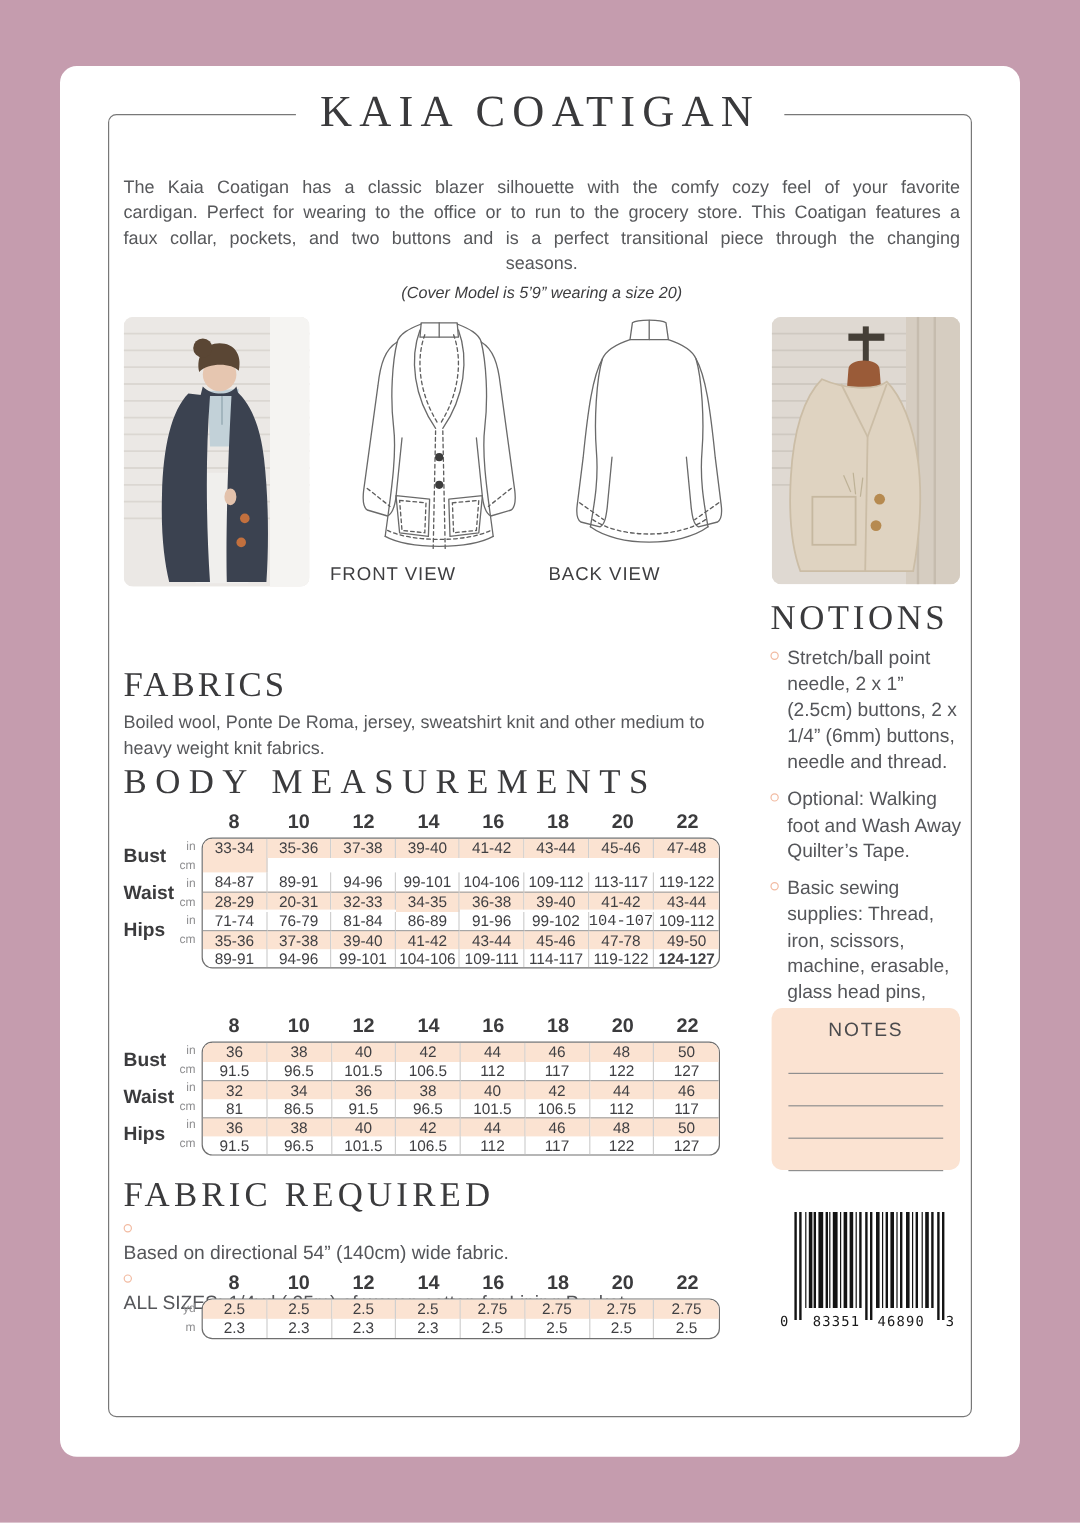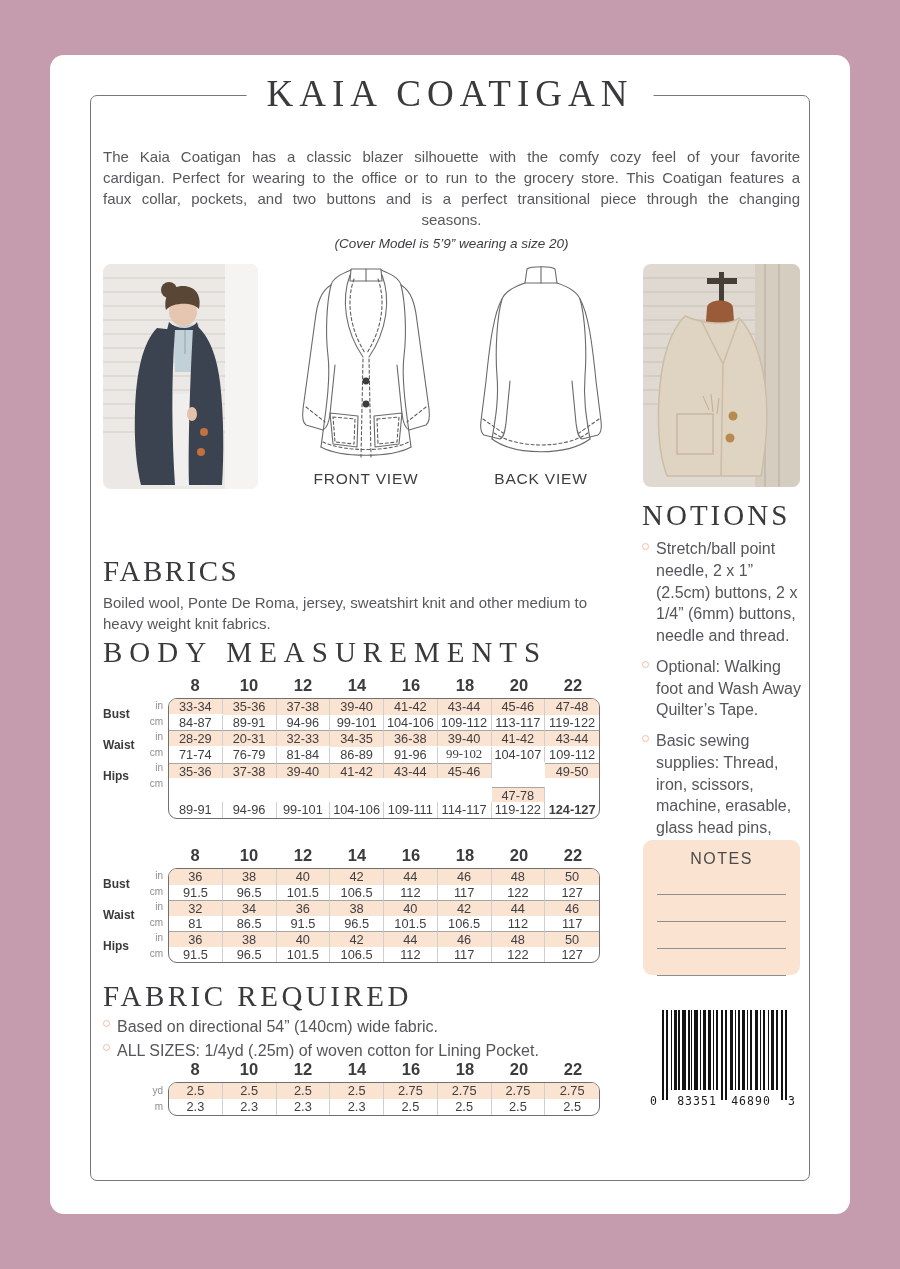--- a/index.html
+++ b/index.html
@@ -23,21 +23,21 @@
     text-align:justify;text-align-last:center;word-spacing:2.5px;}
   .cover-note{position:absolute;left:53px;top:181px;width:697px;text-align:center;font-style:italic;font-size:13.5px;color:#3d3d3f;}
 
   
   .photo{position:absolute;border-radius:8px;overflow:hidden;}
   .photo-left{left:53px;top:209px;width:155px;height:225px;}
   .photo-right{left:593px;top:209px;width:157px;height:223px;}
   .view-draw{position:absolute;top:206px;height:206px;}
   .front-draw{left:225px;width:182px;}
   .back-draw{left:407px;width:168px;}
-  .view-label{position:absolute;top:415px;height:20px;text-align:center;font-size:15.5px;letter-spacing:.8px;color:#3e3e40;}
+  .view-label{position:absolute;top:415px;height:20px;text-align:left;font-size:15.5px;letter-spacing:.8px;color:#3e3e40;}
   .front-label{left:225px;width:182px;}
   .back-label{left:407px;width:168px;}
 
   
   .shead{font-family:"Liberation Serif","DejaVu Serif",serif;font-weight:normal;font-size:29px;color:var(--ink);white-space:nowrap;}
   .h-fabrics{position:absolute;left:53px;top:500px;letter-spacing:2.5px;}
   .p-fabrics{position:absolute;left:53px;top:537px;width:505px;font-size:15px;line-height:1.4;color:var(--body-text);}
   .h-bodym{position:absolute;left:53px;top:581px;letter-spacing:7px;}
   .h-finm{position:absolute;left:53px;top:751px;letter-spacing:3px;}
   .h-fabreq{position:absolute;left:53px;top:925px;letter-spacing:3.5px;}
@@ -48,39 +48,39 @@
   .t-bodym{top:617px;}
   .t-finm{top:787px;}
   .t-fabreq{top:1001px;}
   .sizes-row{display:flex;height:26px;align-items:flex-end;padding-bottom:3px;}
   .lbl-spacer{width:65px;}
   .sizes-grid{flex:1;display:grid;grid-template-columns:repeat(8,1fr);text-align:center;
     font-weight:bold;font-size:16.5px;color:#3b3b3d;}
   .mt-body{display:flex;}
   .mt-labels{width:65px;display:flex;flex-direction:column;}
   .mt-group{display:flex;justify-content:space-between;align-items:center;}
-  .mt-name{font-size:12px;font-weight:bold;color:#3b3b3d;}
+  .mt-name{font-size:16px;font-weight:bold;color:#3b3b3d;}
   .mt-units{display:flex;flex-direction:column;justify-content:space-between;padding-right:5px;}
   .mt-units div{font-size:10px;color:#8e8e90;display:flex;align-items:center;justify-content:flex-end;}
   .mt-box{flex:1;border:1.4px solid #6f6f6f;border-radius:9px;overflow:hidden;display:grid;
     grid-template-columns:repeat(8,1fr);background:#fff;}
   .mt-cell{font-size:12.8px;color:#3f3f42;text-align:center;border-right:1px solid #cfcfcf;white-space:nowrap;}
   .mt-cell:nth-child(8n){border-right:none;}
   .mt-cell.shade{background:var(--accent-peach);}
   .mt-cell.sep{border-top:1px solid #a6a6a6;}
 
   
   ul.bullets{list-style:none;}
   .bullets li{display:flex;gap:7px;}
   .bullets .dot{flex:0 0 auto;width:7px;height:7px;border:1.6px solid var(--bullet-ring);border-radius:50%;margin-top:5px;background:#fff;}
   .bullets .btx{font-size:16px;line-height:1.36;color:#55565A;}
   .notions-list{position:absolute;left:592px;top:483px;width:166px;}
   .notions-list li{margin-bottom:9px;}
   .fabreq-list{position:absolute;left:53px;top:961px;width:505px;}
-  .fabreq-list li{margin-bottom:2px;}
+  .fabreq-list li{margin-bottom:2px;flex-direction:column;}
   .fabreq-list .dot{margin-top:4px;}
 
   
   .notes-box{position:absolute;left:593px;top:785px;width:157px;height:135px;background:var(--accent-peach);border-radius:9px;padding:10px 14px 0 14px;}
   .notes-title{text-align:center;font-size:16px;letter-spacing:1.5px;color:#4b4b4d;}
   .notes-line{height:27px;border-bottom:1px solid #8f8f8f;}
 
   
   .barcode{position:absolute;left:600px;top:955px;width:145px;height:108px;background:#fff;}
   .barcode-digits{position:absolute;left:0;top:84px;width:145px;height:14px;font-size:11.5px;color:#1a1a1a;
@@ -273,21 +273,21 @@
             </div>
             <div class="mt-group" style="height: 31px;">
               <div class="mt-name">Hips</div>
               <div class="mt-units">
                 <div style="height: 15.5px;">in</div>
                 <div style="height: 15.5px;">cm</div>
               </div>
             </div>
           </div>
           <div class="mt-box">
-            <div class="mt-cell shade" style="height: 15px; line-height: 15.5px;">33-34</div>
+            <div class="mt-cell shade" style="height: 28px; line-height: 15.5px;">33-34</div>
             <div class="mt-cell shade" style="height: 15.5px; line-height: 15.5px;">35-36</div>
             <div class="mt-cell shade" style="height: 15.5px; line-height: 15.5px;">37-38</div>
             <div class="mt-cell shade" style="height: 15.5px; line-height: 15.5px;">39-40</div>
             <div class="mt-cell shade" style="height: 15.5px; line-height: 15.5px;">41-42</div>
             <div class="mt-cell shade" style="height: 15.5px; line-height: 15.5px;">43-44</div>
             <div class="mt-cell shade" style="height: 15.5px; line-height: 15.5px;">45-46</div>
             <div class="mt-cell shade" style="height: 15.5px; line-height: 15.5px;">47-48</div>
             <div class="mt-cell" style="height: 15.5px; line-height: 15.5px;">84-87</div>
             <div class="mt-cell" style="height: 15.5px; line-height: 15.5px;">89-91</div>
             <div class="mt-cell" style="height: 15.5px; line-height: 15.5px;">94-96</div>
@@ -302,30 +302,30 @@
             <div class="mt-cell shade sep" style="height: 17px; line-height: 15.5px;">34-35</div>
             <div class="mt-cell shade sep" style="height: 15.5px; line-height: 15.5px;">36-38</div>
             <div class="mt-cell shade sep" style="height: 15.5px; line-height: 15.5px;">39-40</div>
             <div class="mt-cell shade sep" style="height: 15.5px; line-height: 15.5px;">41-42</div>
             <div class="mt-cell shade sep" style="height: 15.5px; line-height: 15.5px;">43-44</div>
             <div class="mt-cell" style="height: 15.5px; line-height: 15.5px;">71-74</div>
             <div class="mt-cell" style="height: 15.5px; line-height: 15.5px;">76-79</div>
             <div class="mt-cell" style="height: 15.5px; line-height: 15.5px;">81-84</div>
             <div class="mt-cell" style="height: 15.5px; line-height: 15.5px;">86-89</div>
             <div class="mt-cell" style="height: 15.5px; line-height: 15.5px;">91-96</div>
-            <div class="mt-cell" style="height: 15.5px; line-height: 15.5px; font-family: Liberation Serif, serif;">99-102</div>
-            <div class="mt-cell" style="height: 15px; line-height: 15.5px;">104-107</div>
+            <div class="mt-cell" style="height: 15.5px; line-height: 15.5px;">99-102</div>
+            <div class="mt-cell" style="height: 15px; line-height: 15.5px; font-family: Liberation Mono, monospace;">104-107</div>
             <div class="mt-cell" style="height: 15.5px; line-height: 15.5px;">109-112</div>
             <div class="mt-cell shade sep" style="height: 15.5px; line-height: 15.5px;">35-36</div>
             <div class="mt-cell shade sep" style="height: 15.5px; line-height: 15.5px;">37-38</div>
             <div class="mt-cell shade sep" style="height: 15.5px; line-height: 15.5px;">39-40</div>
             <div class="mt-cell shade sep" style="height: 15.5px; line-height: 15.5px;">41-42</div>
             <div class="mt-cell shade sep" style="height: 15.5px; line-height: 15.5px;">43-44</div>
             <div class="mt-cell shade sep" style="height: 15.5px; line-height: 15.5px;">45-46</div>
-            <div class="mt-cell shade sep" style="height: 15.5px; line-height: 15.5px; margin-top: 24px;">47-78</div>
+            <div class="mt-cell shade sep" style="height: 15.5px; line-height: 15.5px;">47-78</div>
             <div class="mt-cell shade sep" style="height: 15.5px; line-height: 15.5px;">49-50</div>
             <div class="mt-cell" style="height: 15.5px; line-height: 15.5px;">89-91</div>
             <div class="mt-cell" style="height: 15.5px; line-height: 15.5px;">94-96</div>
             <div class="mt-cell" style="height: 15.5px; line-height: 15.5px;">99-101</div>
             <div class="mt-cell" style="height: 15.5px; line-height: 15.5px;">104-106</div>
             <div class="mt-cell" style="height: 15.5px; line-height: 15.5px;">109-111</div>
             <div class="mt-cell" style="height: 15.5px; line-height: 15.5px;">114-117</div>
             <div class="mt-cell" style="height: 15.5px; line-height: 15.5px;">119-122</div>
             <div class="mt-cell" style="height: 15.5px; line-height: 15.5px; font-weight: bold;">124-127</div>
           </div>

